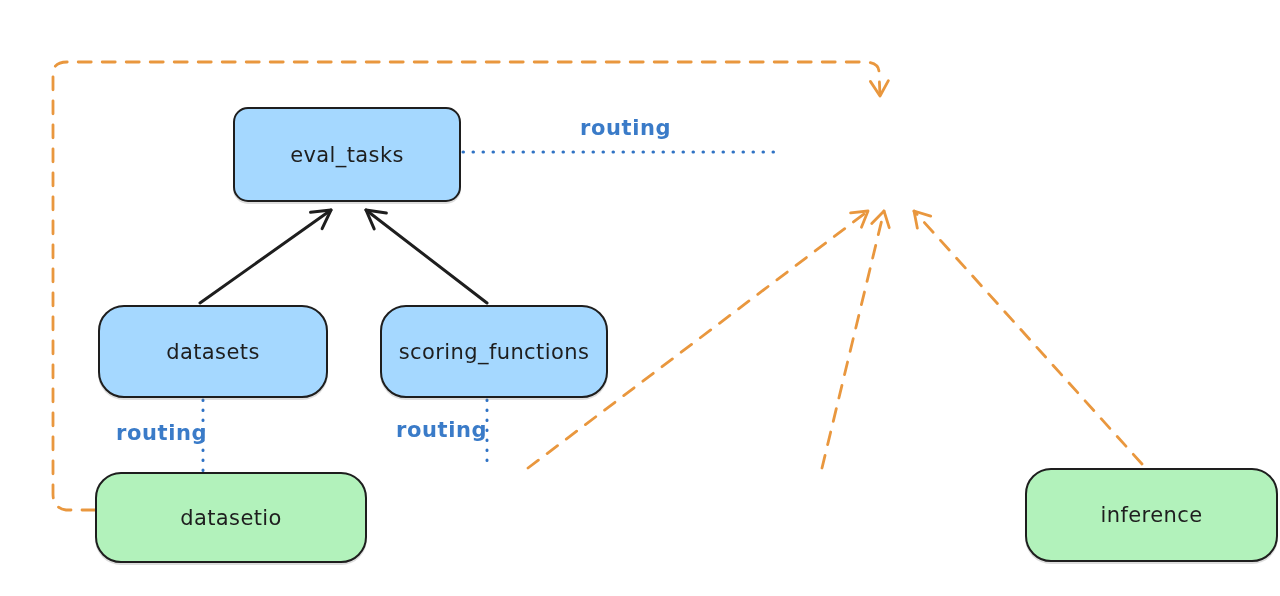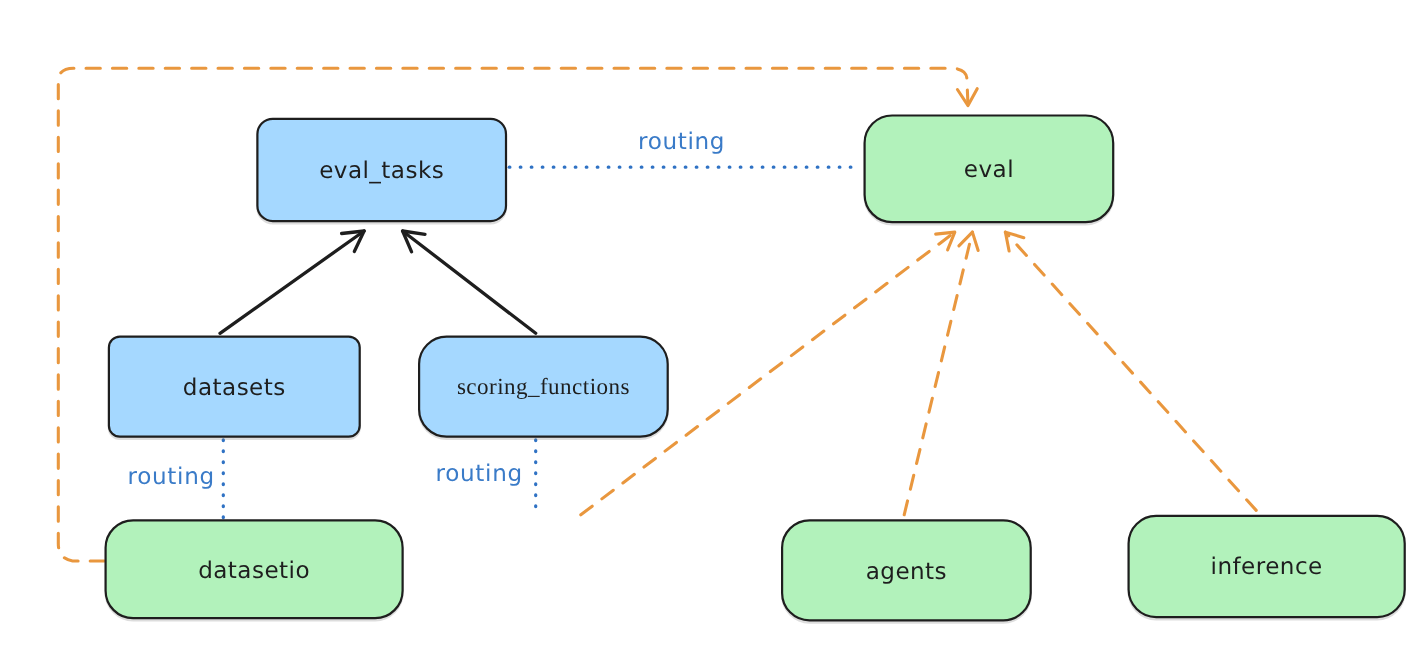--- a/index.html
+++ b/index.html
@@ -33,32 +33,32 @@
     color: #1e1e1e;
     letter-spacing: 0.4px;
     box-shadow: 0 2px 0 rgba(120,120,120,0.25);
     box-sizing: border-box;
   }
   .node.blue  { background: #a5d8ff; }
   .node.green { background: #b2f2bb; }
 
   .node-eval-tasks        { left: 233px;  top: 107px; width: 228px; height: 95px; border-radius: 15px; }
   .node-eval              { left: 785px;  top: 104px; width: 228px; height: 99px; }
-  .node-datasets          { left: 98px;   top: 305px; width: 230px; height: 93px; border-radius: 11px; }
-  .node-scoring-functions { left: 380px;  top: 305px; width: 228px; height: 93px; font-family: Liberation Serif, serif; }
+  .node-datasets          { left: 98px;   top: 305px; width: 230px; height: 93px; }
+  .node-scoring-functions { left: 380px;  top: 305px; width: 228px; height: 93px; }
   .node-datasetio         { left: 95px;   top: 472px; width: 272px; height: 91px; }
   .node-scoring           { left: 385px;  top: 472px; width: 230px; height: 93px; }
   .node-agents            { left: 710px;  top: 472px; width: 228px; height: 93px; }
   .node-inference         { left: 1025px; top: 468px; width: 253px; height: 94px; }
 
   .edge-label {
     position: absolute;
     color: #3a7bc8;
     font-size: 21px;
-    font-weight: 400;
+    font-weight: 700;
     letter-spacing: 0.6px;
   }
   .edge-label-routing-top      { left: 580px; top: 116px; }
   .edge-label-routing-datasets { left: 116px; top: 421px; }
   .edge-label-routing-scoring  { left: 396px; top: 418px; }
 </style>
 </head>
 <body>
 
 <div class="canvas">
@@ -82,34 +82,28 @@
 
     <path d="M95,510 L66,510 Q53,508 53,494 L53,74 Q53,62 67,62 L866,62 Q879,63 879,72 L880,96" fill="none" stroke="#e9973e" stroke-width="2.8" stroke-linecap="round" stroke-dasharray="13 11" marker-end="url(#mOrange)"></path>
     <path d="M528,468 L868,211" fill="none" stroke="#e9973e" stroke-width="2.8" stroke-linecap="round" stroke-dasharray="13 11" marker-end="url(#mOrange)"></path>
     <path d="M822,468 L884,211" fill="none" stroke="#e9973e" stroke-width="2.8" stroke-linecap="round" stroke-dasharray="13 11" marker-end="url(#mOrange)"></path>
     <path d="M1142,464 L914,211" fill="none" stroke="#e9973e" stroke-width="2.8" stroke-linecap="round" stroke-dasharray="13 11" marker-end="url(#mOrange)"></path>
   </svg>
 
   <div class="node blue node-eval-tasks">
     <span>eval_tasks</span>
   </div>
-  <div class="node green node-eval">
-    <span>eval</span>
-  </div>
   <div class="node blue node-datasets">
     <span>datasets</span>
   </div>
   <div class="node blue node-scoring-functions">
     <span>scoring_functions</span>
   </div>
   <div class="node green node-datasetio">
     <span>datasetio</span>
-  </div>
-  <div class="node green node-agents">
-    <span>agents</span>
   </div>
   <div class="node green node-inference">
     <span>inference</span>
   </div>
 
   <div class="edge-label edge-label-routing-top">routing</div>
   <div class="edge-label edge-label-routing-datasets">routing</div>
   <div class="edge-label edge-label-routing-scoring">routing</div>
 
 </div>

